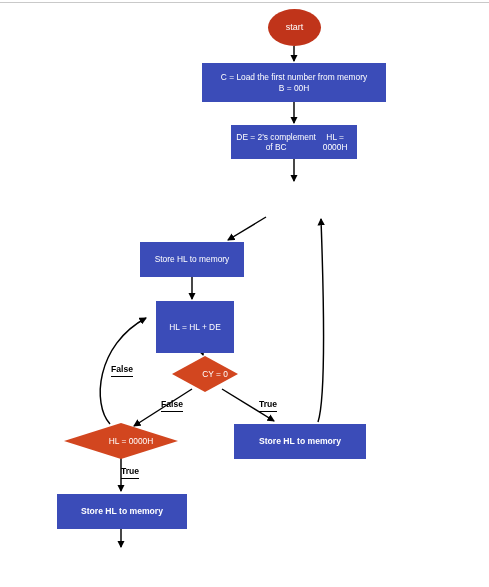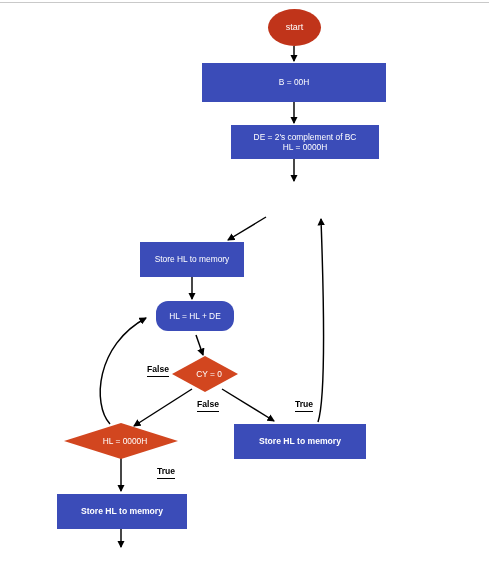--- a/index.html
+++ b/index.html
@@ -63,39 +63,38 @@
     position: absolute;
   }
   .decision-wrap svg {
     position: absolute;
     left: 0;
     top: 0;
     overflow: visible;
   }
   .decision-label {
     position: absolute;
-    left: 4px;
+    left: 10px;
     top: 0;
     width: 100%;
     height: 100%;
     display: flex;
     align-items: center;
     justify-content: center;
     color: #ffffff;
     font-size: 8.4px;
     text-align: center;
   }
   .edge-label {
     position: absolute;
     color: #000000;
     font-size: 8.6px;
     font-weight: bold;
     white-space: nowrap;
     line-height: 1;
-    margin-left: 36px;
   }
   .edge-label .underline {
     display: block;
     height: 1px;
     background: #000000;
     margin-top: 2px;
     width: 100%;
   }
 </style>
 </head>
@@ -137,34 +136,35 @@
 
       <path d="M 318 422 C 328 392, 322 252, 321 219"></path>
     </g>
   </svg>
 
   <div class="node terminator" style="left:268px; top:9px; width:53px; height:37px;">
     <span>start</span>
   </div>
 
   <div class="node proc" style="left:202px; top:63px; width:184px; height:39px; flex-direction:column;">
+    <span>C = Load the first number from memory</span>
     <span>B = 00H</span>
   </div>
 
-  <div class="node proc" style="left:231px; top:125px; width:148px; height:34px; flex-direction:column;">
+  <div class="node proc" style="left:231px; top:125px; width:126px; height:34px; flex-direction:row;">
     <span>DE = 2's complement of BC</span>
     <span>HL = 0000H</span>
   </div>
 
 
   <div class="node proc" style="left:140px; top:242px; width:104px; height:35px;">
     <span>Store HL to memory</span>
   </div>
 
-  <div class="node proc" style="left:156px; top:301px; width:78px; height:30px;border-radius:12px;">
+  <div class="node proc" style="left:156px; top:301px; width:78px; height:52px;">
     <span>HL = HL + DE</span>
   </div>
 
   <div class="decision-wrap" style="left:172px; top:356px; width:66px; height:36px;">
     <svg width="66" height="36" viewBox="0 0 66 36" xmlns="http://www.w3.org/2000/svg">
       <polygon points="33,0 66,18 33,36 0,18" fill="#d2461f"></polygon>
     </svg>
     <div class="decision-label">CY = 0</div>
   </div>
 

